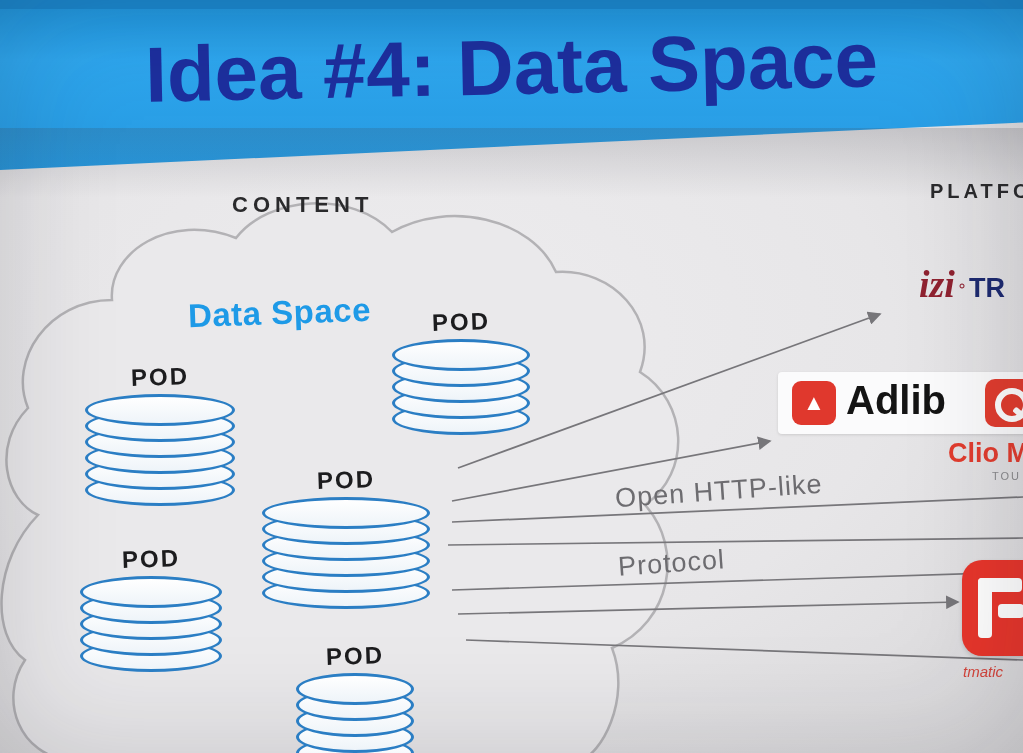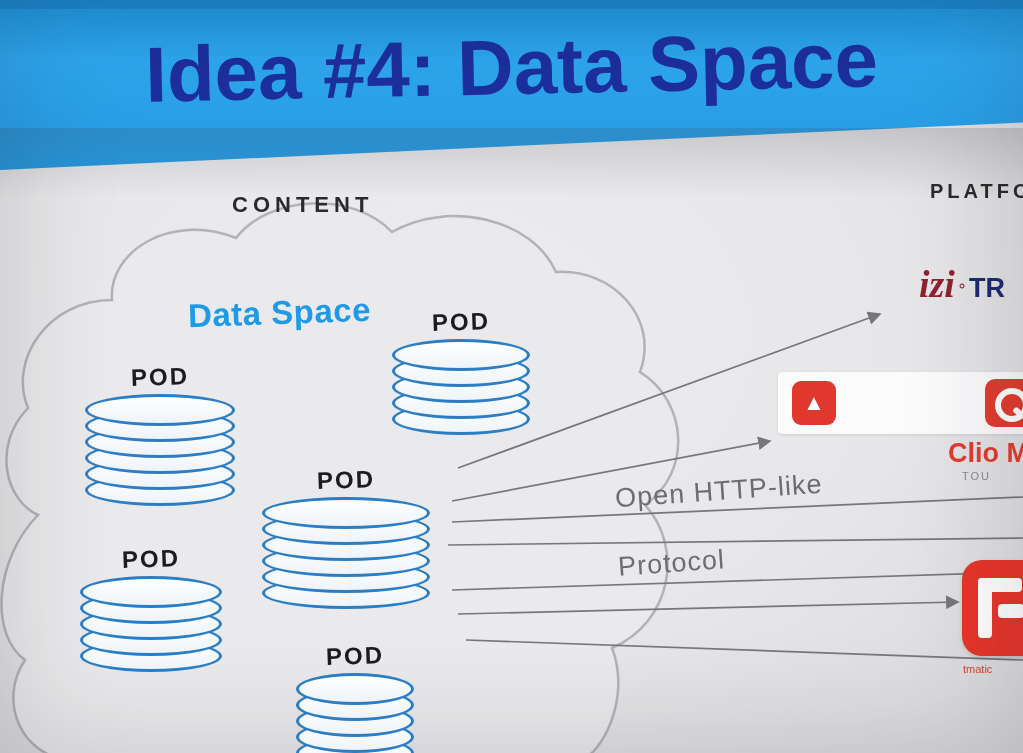--- a/index.html
+++ b/index.html
@@ -56,28 +56,28 @@
     color:#fff;font-size:22px;}
   .adlib-label{position:absolute;left:68px;top:6px;font-size:40px;font-weight:700;color:#141414;}
   .clio-icon{position:absolute;left:207px;top:7px;width:50px;height:48px;background:#e23c2e;
     border-radius:10px;}
   .clio-icon .ring{position:absolute;left:10px;top:9px;width:22px;height:22px;border:6px solid #fff;
     border-radius:50%;}
   .clio-icon .tail{position:absolute;left:28px;top:30px;width:10px;height:6px;background:#fff;
     transform:rotate(40deg);border-radius:2px;}
   .clio-label{position:absolute;left:948px;top:438px;font-size:27px;font-weight:700;
     color:#e23c2e;white-space:nowrap;}
-  .clio-sub{position:absolute;left:962px;top:470px;font-size:11px;letter-spacing:2px;
+  .clio-sub{position:absolute;left:992px;top:470px;font-size:11px;letter-spacing:2px;
     color:#8a8a8c;white-space:nowrap;}
   .tmatic-icon{position:absolute;left:962px;top:560px;width:100px;height:96px;background:#e8352b;
     border-radius:20px;box-shadow:0 2px 4px rgba(0,0,0,.15);}
   .tmatic-icon .bar1{position:absolute;left:16px;top:18px;width:44px;height:14px;background:#fff;border-radius:4px;}
   .tmatic-icon .bar2{position:absolute;left:16px;top:18px;width:14px;height:60px;background:#fff;border-radius:4px;}
   .tmatic-icon .bar3{position:absolute;left:36px;top:44px;width:26px;height:14px;background:#fff;border-radius:4px;}
-  .tmatic-label{position:absolute;left:963px;top:663px;font-size:11px;color:#d6453c;white-space:nowrap;}
+  .tmatic-label{position:absolute;left:963px;top:663px;font-size:15px;color:#d6453c;white-space:nowrap;font-style:italic;}
   
   .layer{position:absolute;left:0;top:0;width:1023px;height:753px;pointer-events:none;}
   
   .vignette{position:absolute;inset:0;pointer-events:none;
     box-shadow:inset 0 0 120px rgba(30,30,40,.18);}
 </style>
 </head>
 <body>
 
 <div id="stage">
@@ -187,20 +187,21 @@
   <div class="platform-heading">PLATFO</div>
 
   <div class="izi-brand">
     <span class="izi-prefix">izi</span><span class="izi-sep">∘</span><span class="izi-suffix">TR</span>
   </div>
 
   <div class="adlib-strip">
     <div class="adlib-icon">
       <span>▲</span>
     </div>
+    <div class="adlib-label">Adlib</div>
     <div class="clio-icon">
       <div class="ring"></div>
       <div class="tail"></div>
     </div>
   </div>
 
   <div class="clio-label">Clio M</div>
   <div class="clio-sub">TOU</div>
 
   <div class="tmatic-icon">

